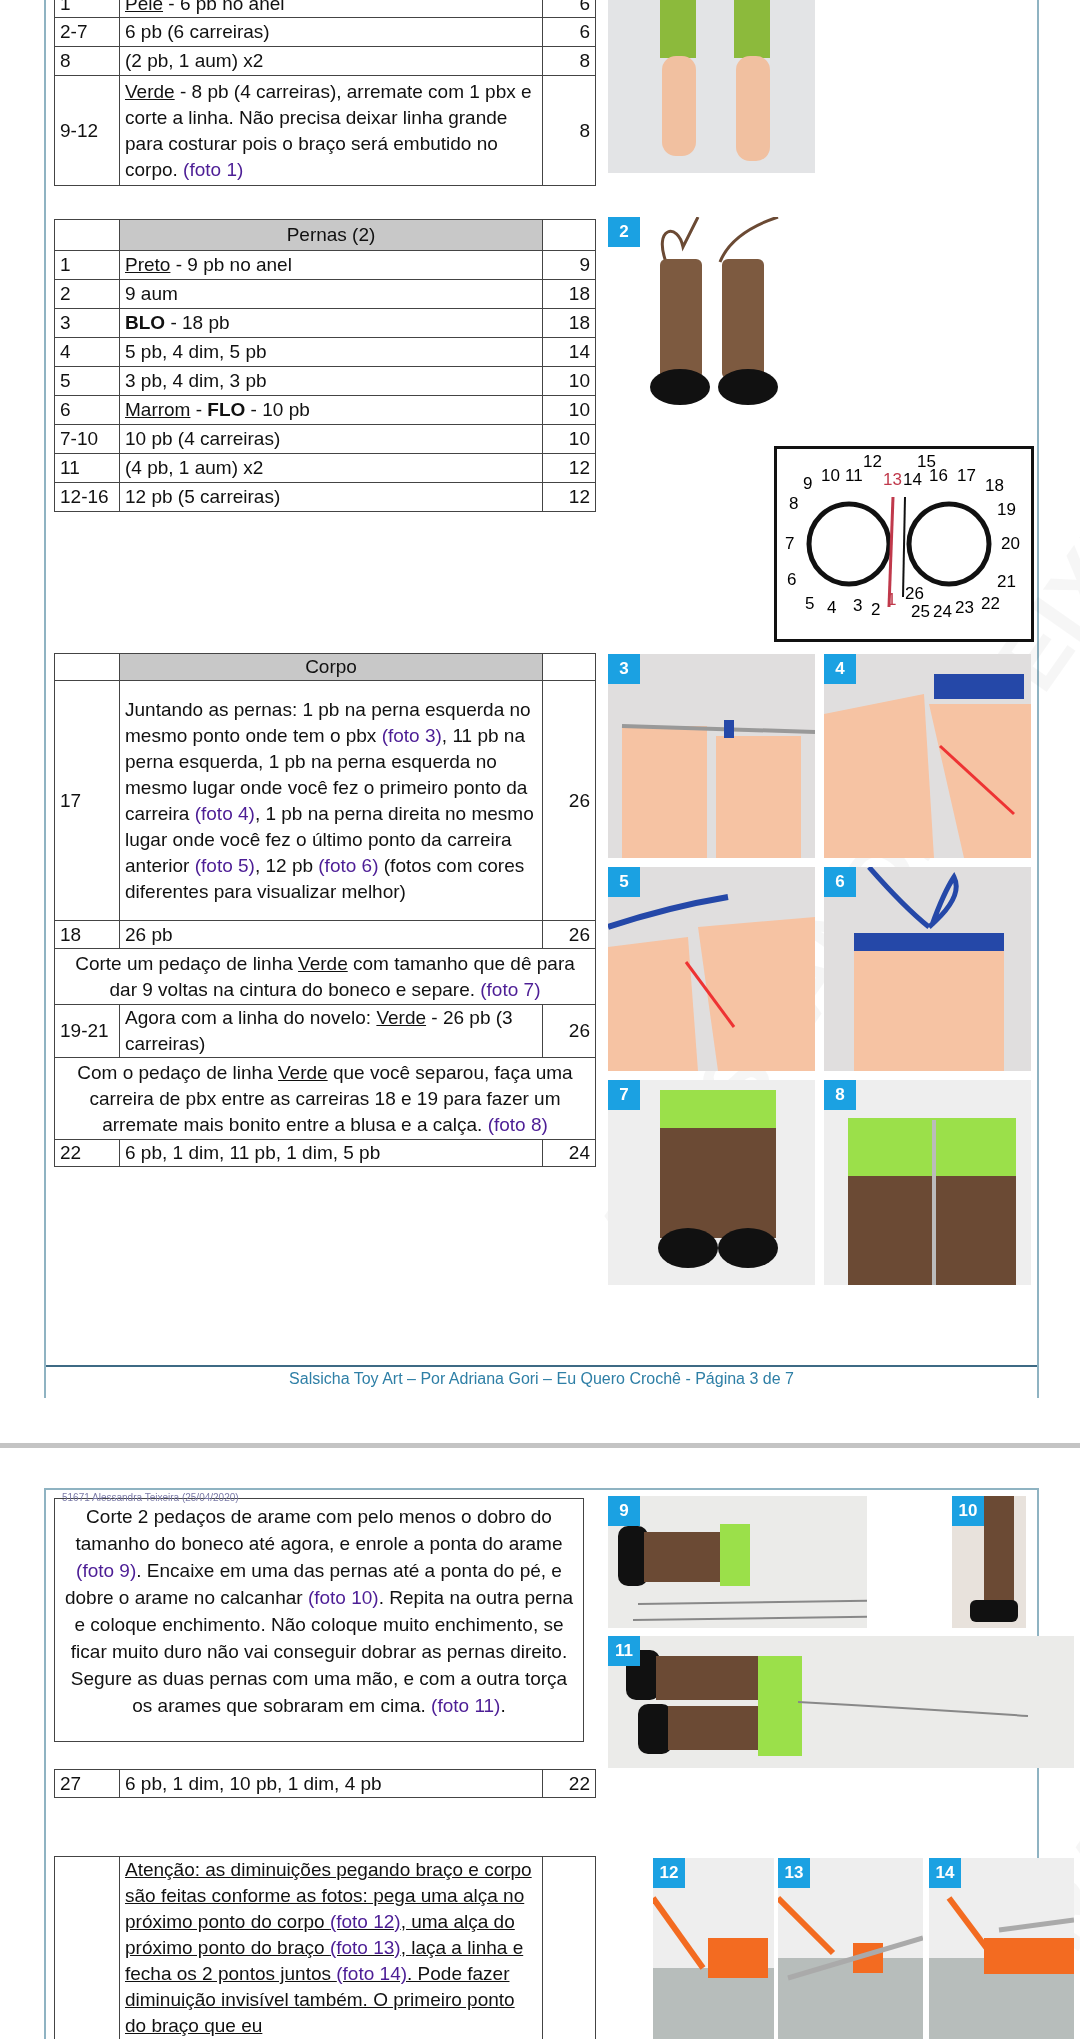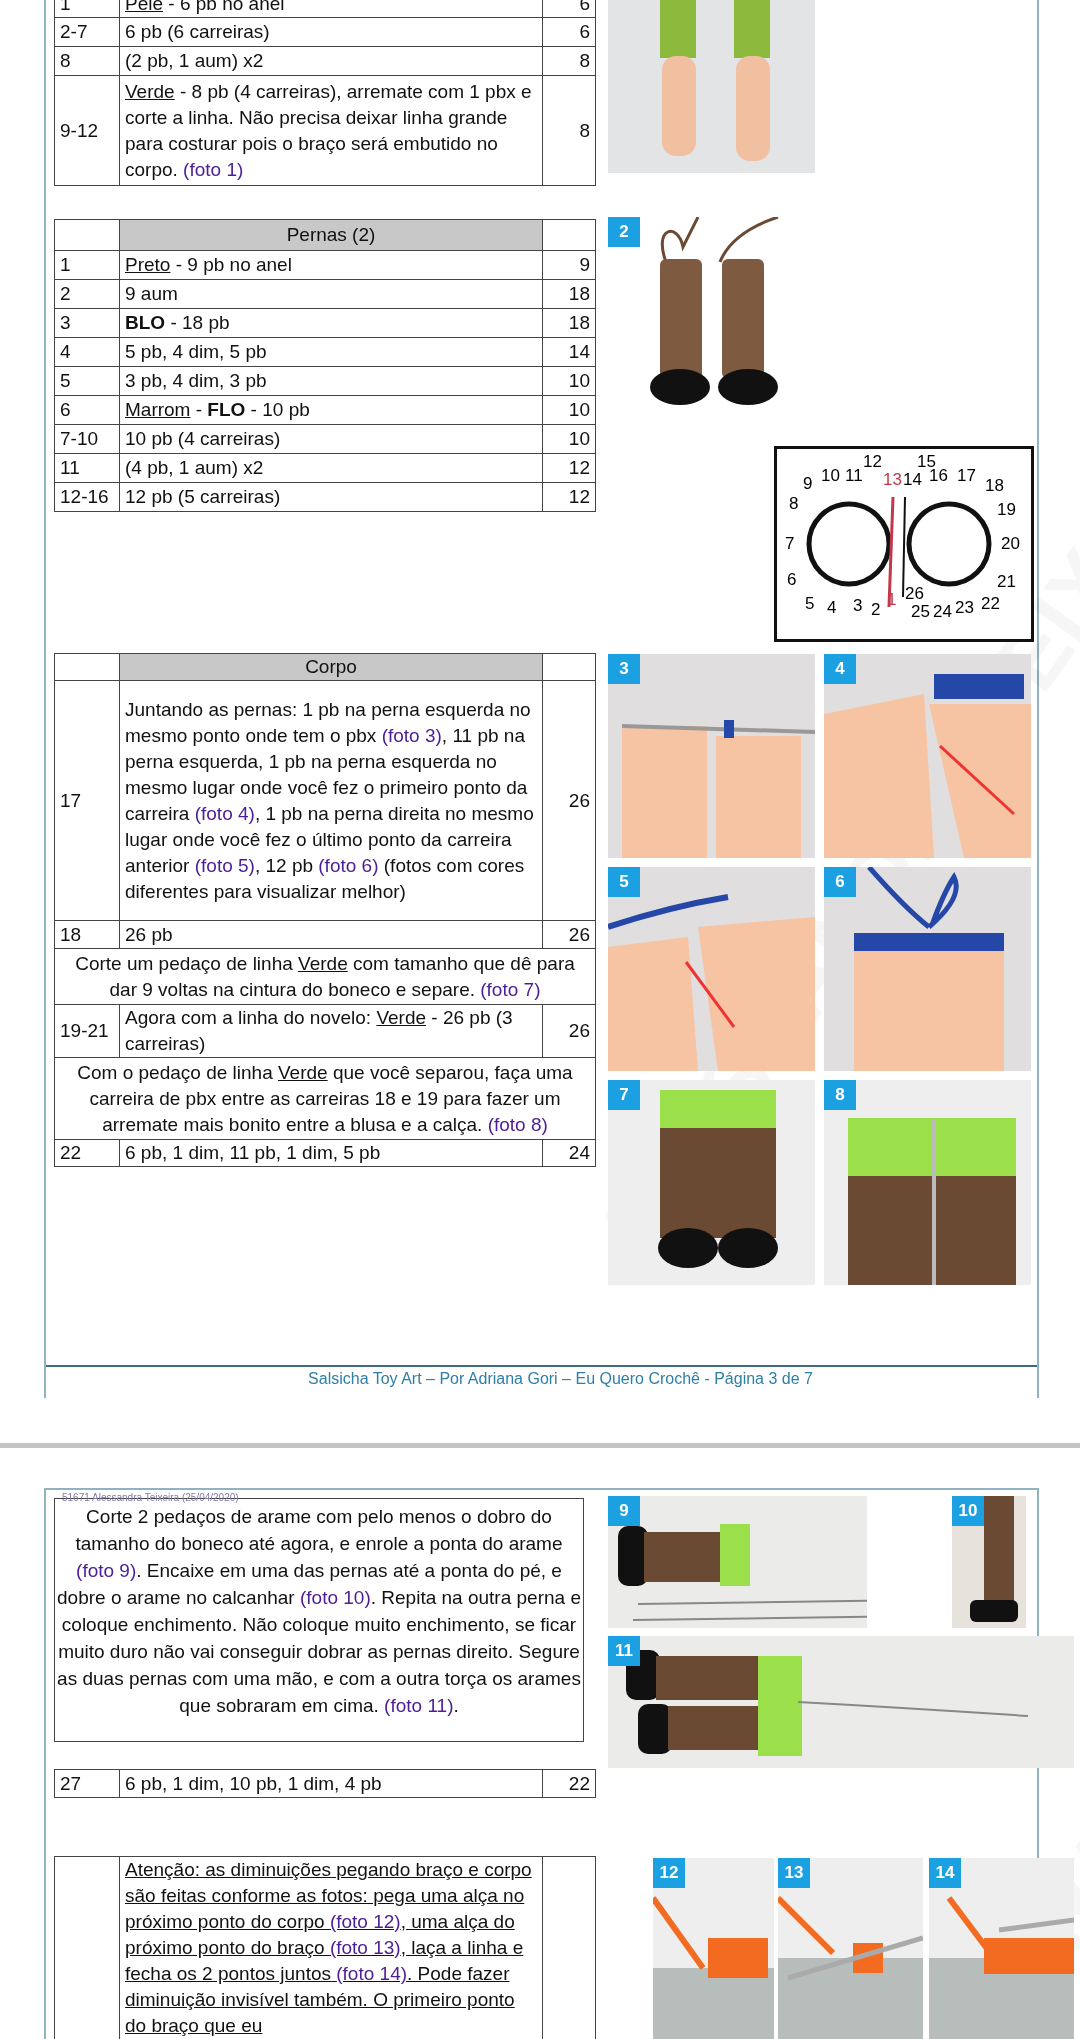--- a/index.html
+++ b/index.html
@@ -13,21 +13,21 @@
   table.pat td.rnd{width:54px;}
   table.pat td.cnt{width:42px;text-align:right;}
   table.pat td.hdr{background:#c8c8c8;text-align:center;margin-top:48px;}
   table.pat td.center{text-align:center;}
   .u{text-decoration:underline;}
   .b{font-weight:bold;}
   .link{color:#4c1d95;}
   .photo{position:absolute;overflow:hidden;}
   .badge{position:absolute;left:0;top:0;width:32px;height:30px;background:#1ba1e2;color:#fff;font-weight:bold;font-size:17px;text-align:center;line-height:30px;}
   .footer-line{position:absolute;left:0;width:991px;border-top:2px solid #3e6a84;}
-  .footer{position:absolute;left:0;width:991px;text-align:center;color:#2e7fa6;font-size:16px;padding-left:19px;}
+  .footer{position:absolute;left:0;width:991px;text-align:center;color:#2e7fa6;font-size:16px;}
   .wm{position:absolute;color:#7b7ba8;font-size:10px;}
   .diag{position:absolute;color:rgba(0,0,0,0.035);font-size:90px;font-weight:bold;transform:rotate(-55deg);white-space:nowrap;}
 </style>
 </head>
 <body>
 
 <div class="page page1">
   <div class="diag" style="left:230px;top:560px;">ALESSANDRA TEIXEIRA (25/04/2020)</div>
 
   <table class="pat" style="left:8px;top:0px;width:542px;">
@@ -257,21 +257,21 @@
 
   <div class="footer-line" style="top:1375px;"></div>
   <div class="footer" style="top:1380px;">Salsicha Toy Art  – Por Adriana Gori – Eu Quero Crochê - Página  3  de  7</div>
 </div>
 
 <div class="sep"></div>
 
 <div class="page page2">
   <div class="diag" style="left:380px;top:150px;">ALESSANDRA TEIXEIRA (25/04/2020)</div>
 
-  <div style="position:absolute;left:8px;top:8px;width:530px;height:244px;border:1.5px solid #444;font-size:19px;line-height:27px;text-align:center;padding:4px 0;box-sizing:border-box;background:transparent;">
+  <div style="position:absolute;left:8px;top:8px;width:530px;height:244px;border:1.5px solid #444;font-size:19px;line-height:27px;text-align:center;padding:4px 8px;box-sizing:border-box;background:transparent;">
     <span>Corte 2 pedaços de arame com pelo menos o dobro do tamanho do boneco até agora, e enrole a ponta do arame </span><span class="link">(foto 9)</span><span>. Encaixe em uma das pernas até a ponta do pé, e dobre o arame no calcanhar </span><span class="link">(foto 10)</span><span>. Repita na outra perna e coloque enchimento. Não coloque muito enchimento, se ficar muito duro não vai conseguir dobrar as pernas direito. Segure as duas pernas com uma mão, e com a outra torça os arames que sobraram em cima. </span><span class="link">(foto 11)</span><span>.</span>
   </div>
   <div class="wm" style="left:16px;top:2px;">51671 Alessandra Teixeira (25/04/2020)</div>
 
   <table class="pat" style="left:8px;top:279px;width:542px;">
     <tbody>
     <tr style="height:28px">
       <td class="rnd">27</td>
       <td>6 pb, 1 dim, 10 pb, 1 dim, 4 pb</td>
       <td class="cnt">22</td>

